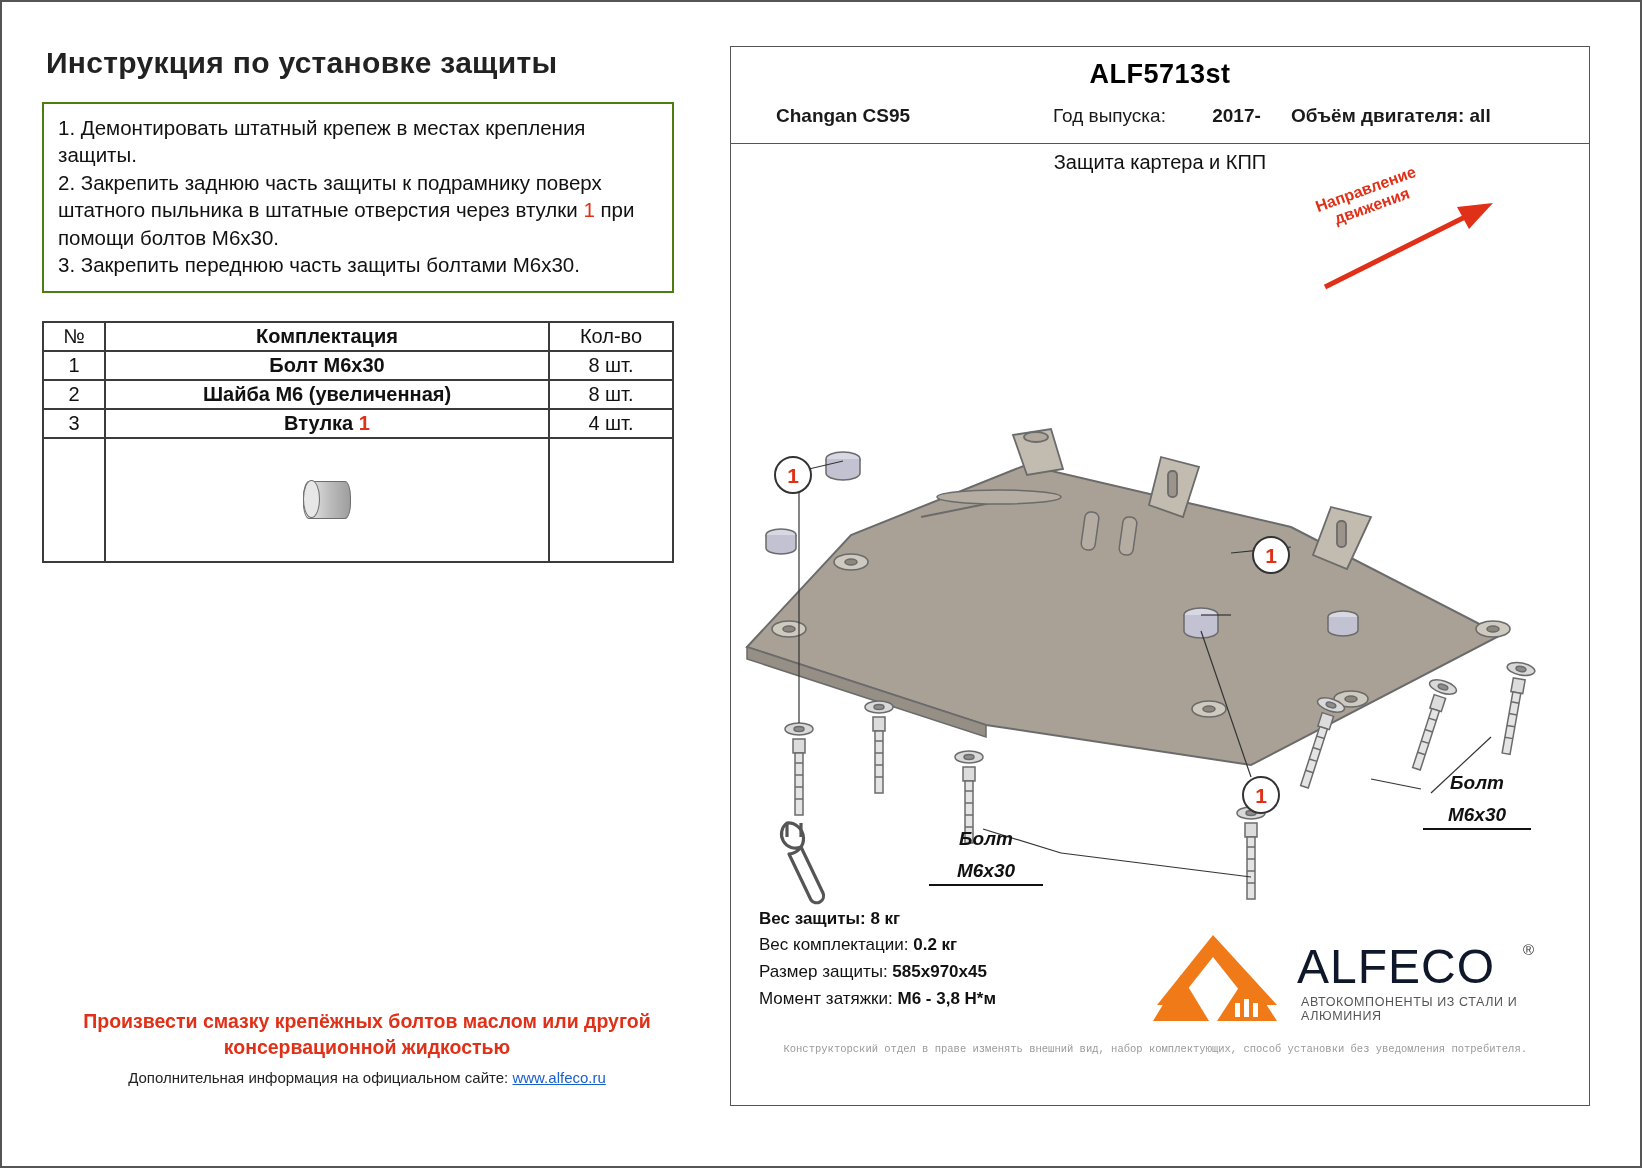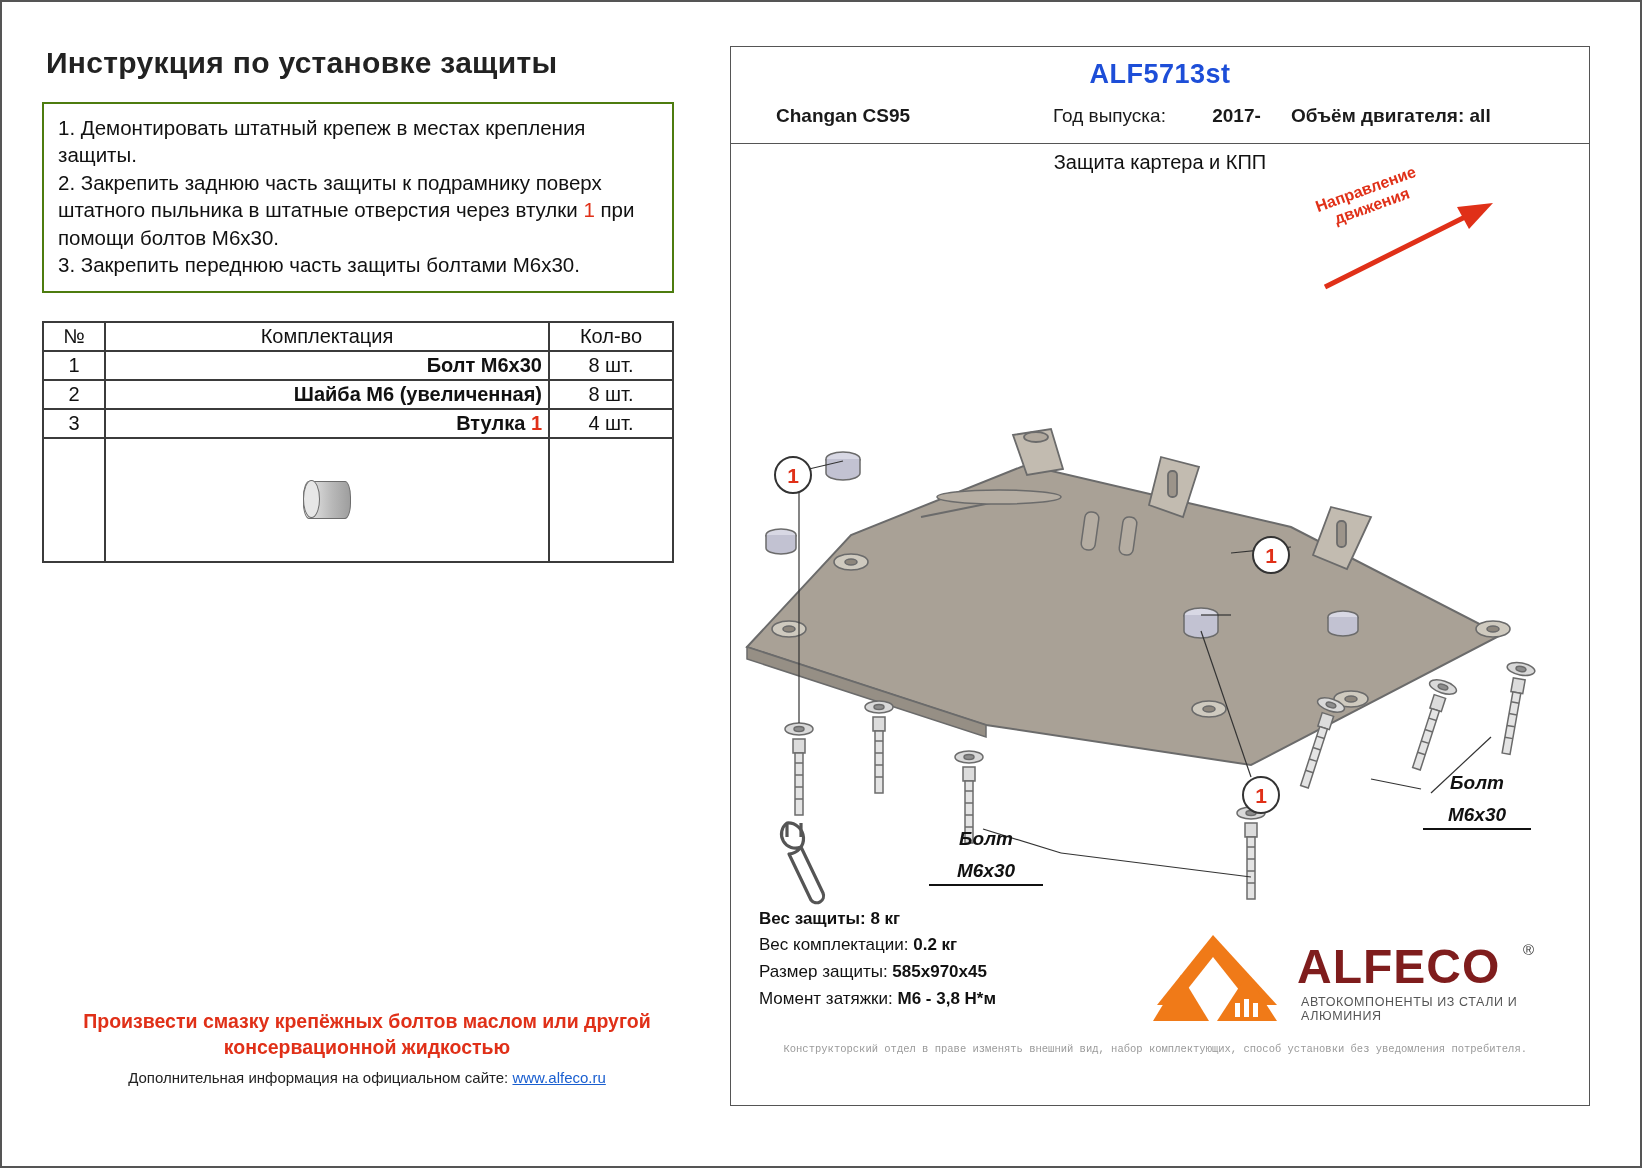--- a/index.html
+++ b/index.html
@@ -46,23 +46,23 @@
   }
   .kit-table th,.kit-table td{
     border:2px solid #3b3b3b;
     font-size:20px;
     padding:2px 6px;
     color:#111;
   }
   .kit-table th{font-weight:normal;text-align:center;}
   .col-no{width:48px;text-align:center;}
   .col-qty{width:110px;text-align:center;}
-  .col-name{text-align:right;padding-left:10px;}
+  .col-name{text-align:center;padding-left:10px;}
   .kit-table td.col-name{font-weight:bold;}
-  .kit-table th.col-name{font-weight:normal;text-align:center;margin-top:40px;}
+  .kit-table th.col-name{font-weight:bold;text-align:center;margin-top:40px;}
   .img-row td{height:118px;vertical-align:middle;}
   .bushing{
     width:46px;height:36px;margin:0 auto;
     background:linear-gradient(90deg,#efefef 0%,#cfcfcf 35%,#b9b9b9 60%,#9e9e9e 100%);
     border:1.5px solid #6d6d6d;
     border-radius:6px/16px;
     position:relative;
   }
   .bushing:before{
     content:"";position:absolute;left:-1.5px;top:-1.5px;width:15px;height:36px;
@@ -82,21 +82,21 @@
   .bottom-note .info a{color:#1a5fd0;text-decoration:underline;}
   
   .right{
     position:absolute;left:728px;top:44px;width:860px;height:1060px;
     border:1.5px solid #555;
     box-sizing:border-box;
     background:#fff;
   }
   .hdr-code{
     position:absolute;left:0;right:0;top:12px;text-align:center;
-    font-size:27px;font-weight:bold;letter-spacing:.5px;color:#1d4ed8;
+    font-size:27px;font-weight:bold;letter-spacing:.5px;color:#000000;
   }
   .hdr-row{
     position:absolute;left:0;right:0;top:58px;height:38px;
     border-bottom:1.5px solid #555;
   }
   .hdr-model{position:absolute;left:45px;top:0;font-size:19px;font-weight:bold;}
   .hdr-year{position:absolute;left:322px;top:0;font-size:19px;}
   .hdr-year b{font-weight:bold;margin-left:41px;}
   .hdr-engine{position:absolute;left:560px;top:0;font-size:19px;font-weight:bold;}
   .hdr-sub{
@@ -117,21 +117,21 @@
   .specs{
     position:absolute;left:28px;bottom:92px;font-size:17px;line-height:1.58;color:#111;
   }
   .specs b{font-weight:bold;}
   
   .logo{
     position:absolute;right:38px;bottom:78px;width:400px;height:96px;
   }
   .logo-word{
     position:absolute;left:146px;top:8px;
-    font-size:48px;font-weight:bold;letter-spacing:1px;color:#7f1d1d;
+    font-size:48px;font-weight:normal;letter-spacing:1px;color:#0f172a;
   }
   .logo-reg{
     position:absolute;left:372px;top:10px;font-size:15px;color:#3a3a3a;
   }
   .logo-sub{
     position:absolute;left:150px;top:64px;font-size:12.5px;letter-spacing:.6px;color:#555;
   }
   .disclaimer{
     position:absolute;right:24px;bottom:-28px;width:780px;text-align:right;
     font-size:10.5px;color:#9a9a9a;font-family:Liberation Mono, monospace;

